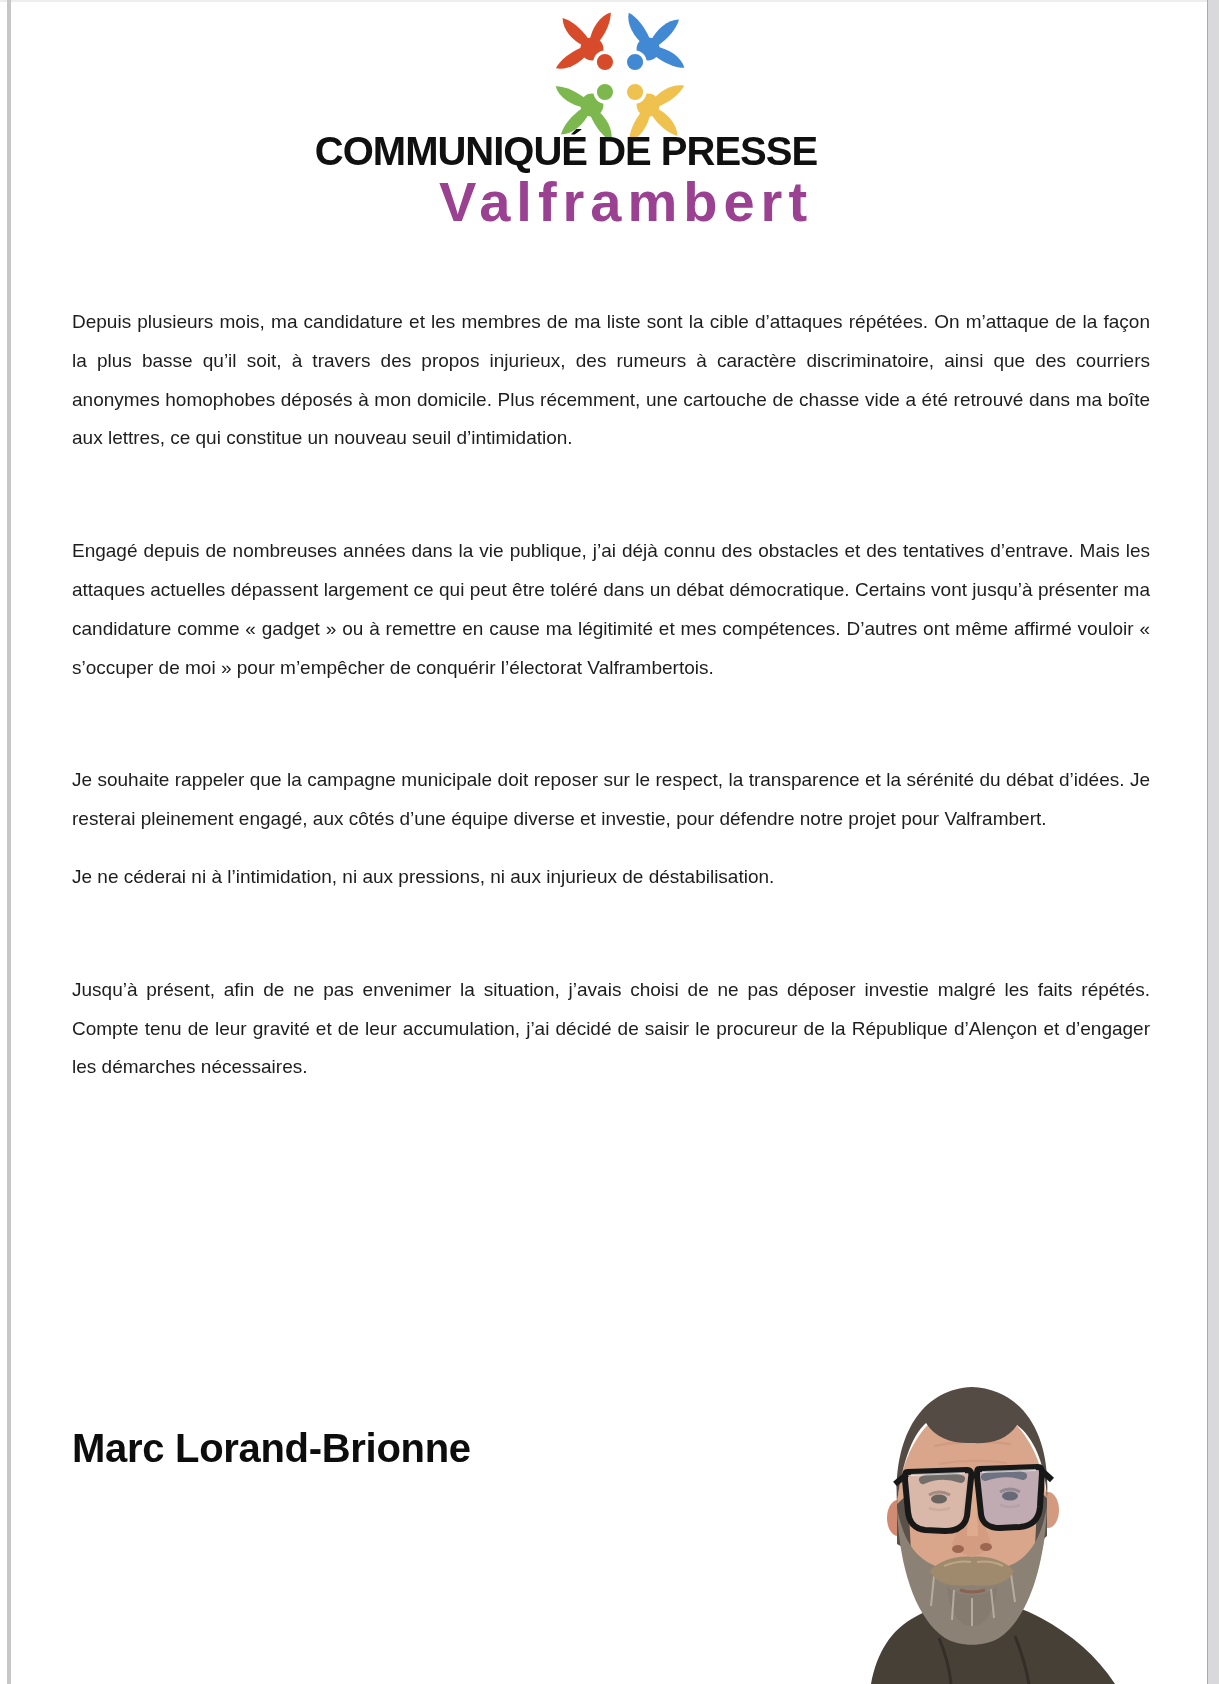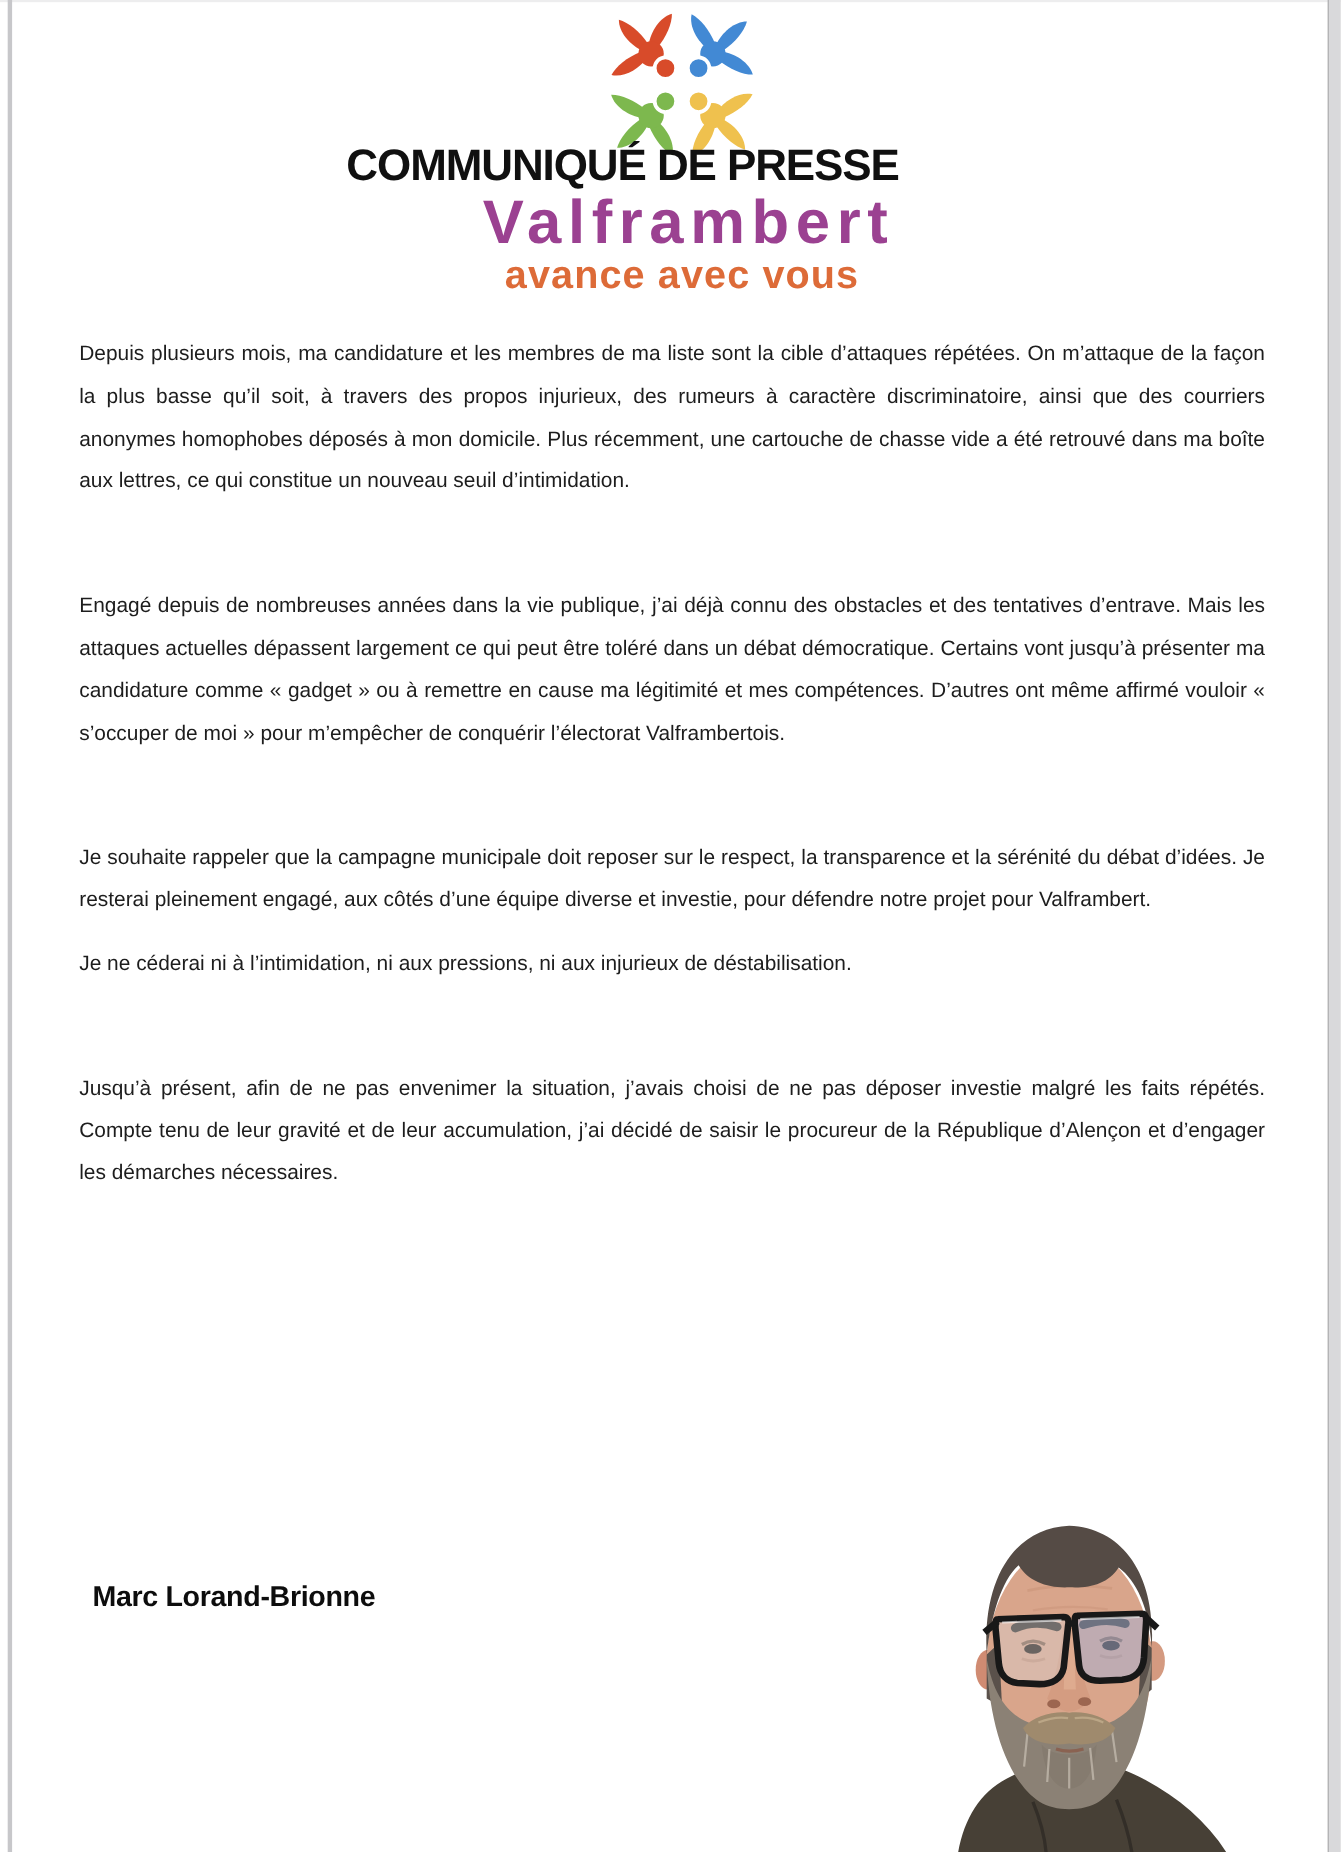--- a/index.html
+++ b/index.html
@@ -57,22 +57,22 @@
     text-align:justify;
     color:#1d1d1d;
   }
   .doc p { margin:0; }
   .doc p.gap-xl { margin-top:74px; }
   .doc p.gap-s  { margin-top:19px; }
 
   
   .signature { position:absolute; left:72px; top:1424px; }
   .sig-name, .sig-role {
-    margin:12px;
-    font-size:26px;
+    margin:0;
+    font-size:40px;
     font-weight:700;
     letter-spacing:-0.3px;
     color:#0d0d0d;
     line-height:1.2;
   }
   .sig-role { margin-top:26px; }
 
   
   .photo-wrap { position:absolute; left:818px; top:1376px; width:372px; height:308px; }
 </style>
@@ -98,21 +98,20 @@
         </g>
       </defs>
       <use href="#pfig" fill="#D84B2A" transform="translate(38,38) rotate(-45) scale(0.62)"></use>
       <use href="#pfig" fill="#4289D4" transform="translate(102,38) rotate(45) scale(0.62)"></use>
       <use href="#pfig" fill="#EFC14E" transform="translate(102,102) rotate(135) scale(0.62)"></use>
       <use href="#pfig" fill="#7DB84E" transform="translate(38,102) rotate(-135) scale(0.62)"></use>
     </svg>
 
     <h1 class="press-title">COMMUNIQUÉ DE PRESSE</h1>
     <div class="brand-title">Valframbert</div>
-    <div class="brand-tagline">avance avec vous</div>
   </header>
 
   <main class="doc">
     <p>Depuis plusieurs mois, ma candidature et les membres de ma liste sont la cible d’attaques répétées. On m’attaque de la façon la plus basse qu’il soit, à travers des propos injurieux, des rumeurs à caractère discriminatoire, ainsi que des courriers anonymes homophobes déposés à mon domicile. Plus récemment, une cartouche de chasse vide a été retrouvé dans ma boîte aux lettres, ce qui constitue un nouveau seuil d’intimidation.</p>
     <p class="gap-xl">Engagé depuis de nombreuses années dans la vie publique, j’ai déjà connu des obstacles et des tentatives d’entrave. Mais les attaques actuelles dépassent largement ce qui peut être toléré dans un débat démocratique. Certains vont jusqu’à présenter ma candidature comme « gadget » ou à remettre en cause ma légitimité et mes compétences. D’autres ont même affirmé vouloir « s’occuper de moi » pour m’empêcher de conquérir l’électorat  Valframbertois.</p>
     <p class="gap-xl">Je souhaite rappeler que la campagne municipale doit reposer sur le respect, la transparence et la sérénité du débat d’idées. Je resterai pleinement engagé, aux côtés d’une équipe diverse et investie, pour défendre notre projet pour Valframbert.</p>
     <p class="gap-s">Je ne céderai ni à l’intimidation, ni aux pressions, ni aux injurieux de déstabilisation.</p>
     <p class="gap-xl">Jusqu’à présent, afin de ne pas envenimer la situation, j’avais choisi de ne pas déposer investie malgré les faits répétés. Compte tenu de leur gravité et de leur accumulation, j’ai décidé de saisir le procureur de la République d’Alençon et d’engager les démarches nécessaires.</p>
   </main>
 

